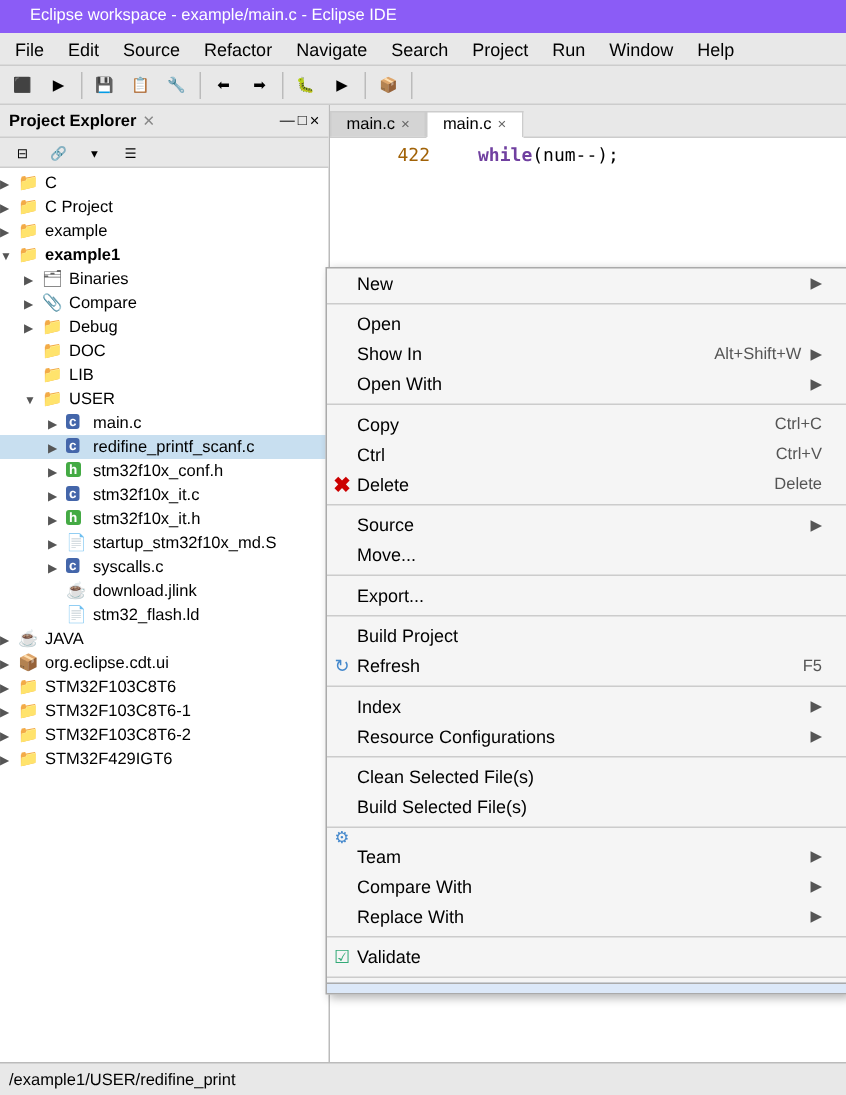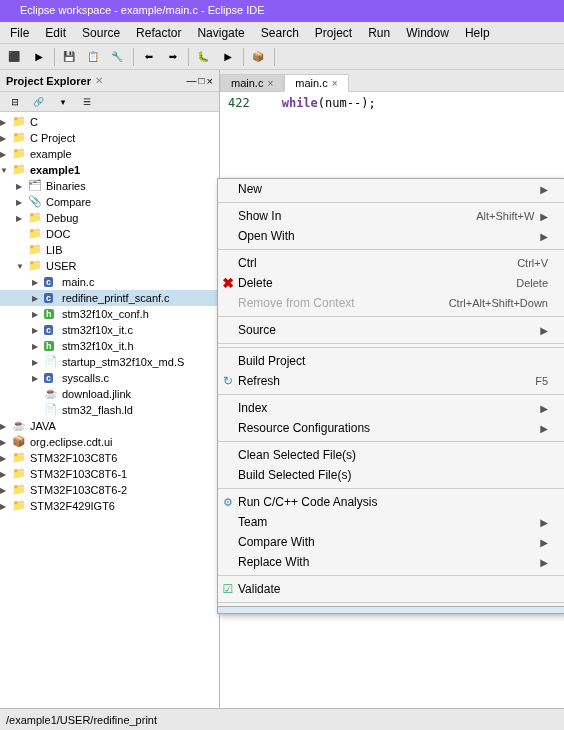--- a/index.html
+++ b/index.html
@@ -33,21 +33,21 @@
     .tree-icon { display: inline-block; width: 16px; height: 14px; margin-right: 2px; font-size: 11px; flex-shrink: 0; }
     .tree-label { font-size: 11px; }
     .tree-label.bold { font-weight: bold; }
     
     
     #editor-area { flex: 1; background: white; display: flex; flex-direction: column; }
     #editor-tabs { background: #e8e8e8; border-bottom: 1px solid #ccc; display: flex; height: 22px; align-items: flex-end; }
     .editor-tab { padding: 2px 10px; font-size: 11px; border: 1px solid #ccc; border-bottom: none; background: #d4d4d4; cursor: pointer; display: flex; align-items: center; gap: 4px; }
     .editor-tab.active { background: white; border-bottom: 1px solid white; margin-bottom: -1px; }
     #editor-content { flex: 1; padding: 4px 8px; font-family: monospace; font-size: 12px; background: white; }
-    .line-num { color: #14532d; margin-right: 8px; }
+    .line-num { color: #a16207; margin-right: 8px; margin-left: 37px; }
     .kw-while { color: #7040a0; font-weight: bold; padding-left: 24px; }
     
     
     #context-menu { position: absolute; left: 217px; top: 108px; width: 348px; background: #f5f5f5; border: 1px solid #aaa; box-shadow: 2px 2px 6px rgba(0,0,0,0.3); z-index: 100; }
     .cm-item { padding: 3px 16px 3px 20px; cursor: pointer; display: flex; align-items: center; justify-content: space-between; font-size: 12px; position: relative; }
     .cm-item.disabled { color: #aaa; cursor: default; }
     .cm-sep { height: 1px; background: #ccc; margin: 3px 0; }
     .cm-shortcut { color: #555; font-size: 11px; margin-left: 20px; }
     .cm-arrow { color: #555; font-size: 10px; }
     .cm-icon { position: absolute; left: 3px; top: 50%; transform: translateY(-50%); width: 14px; height: 14px; display: flex; align-items: center; justify-content: center; }
@@ -295,64 +295,79 @@
   <div class="cm-item">
 
     <span>New</span>
     <span style="display:flex;align-items:center;gap:6px;">
           <span class="cm-arrow">▶</span>
         </span>
   </div>
       <div class="cm-sep"></div>
       <div class="cm-item">
 
+    <span>Open</span>
+    <span style="display:flex;align-items:center;gap:6px;"></span>
+  </div>
+      <div class="cm-item">
+
     <span>Show In</span>
     <span style="display:flex;align-items:center;gap:6px;">
           <span class="cm-shortcut">Alt+Shift+W</span>
           <span class="cm-arrow">▶</span>
         </span>
   </div>
       <div class="cm-item">
 
     <span>Open With</span>
     <span style="display:flex;align-items:center;gap:6px;">
           <span class="cm-arrow">▶</span>
         </span>
   </div>
       <div class="cm-sep"></div>
+      <div class="cm-item">
+
+    <span>Copy</span>
+    <span style="display:flex;align-items:center;gap:6px;">
+          <span class="cm-shortcut">Ctrl+C</span>
+        </span>
+  </div>
       <div class="cm-item">
 
     <span>Ctrl</span>
     <span style="display:flex;align-items:center;gap:6px;">
           <span class="cm-shortcut">Ctrl+V</span>
         </span>
   </div>
       <div class="cm-item">
     <span class="cm-icon cm-delete-icon">✖</span>
     <span>Delete</span>
     <span style="display:flex;align-items:center;gap:6px;">
           <span class="cm-shortcut">Delete</span>
         </span>
   </div>
-      <div class="cm-item disabled">
-
-    <span>Remove from Context</span>
-    <span style="display:flex;align-items:center;gap:6px;">
-          <span class="cm-shortcut">Ctrl+Alt+Shift+Down</span>
-        </span>
-  </div>
       <div class="cm-sep"></div>
       <div class="cm-item">
 
     <span>Source</span>
     <span style="display:flex;align-items:center;gap:6px;">
           <span class="cm-arrow">▶</span>
         </span>
   </div>
-      <div class="cm-sep"></div>
+      <div class="cm-item">
+
+    <span>Move...</span>
+    <span style="display:flex;align-items:center;gap:6px;"></span>
+  </div>
+      <div class="cm-sep"></div>
+      <div class="cm-item">
+
+    <span>Export...</span>
+    <span style="display:flex;align-items:center;gap:6px;"></span>
+  </div>
       <div class="cm-sep"></div>
       <div class="cm-item">
 
     <span>Build Project</span>
     <span style="display:flex;align-items:center;gap:6px;"></span>
   </div>
       <div class="cm-item">
     <span class="cm-icon cm-refresh-icon">↻</span>
     <span>Refresh</span>
     <span style="display:flex;align-items:flex-end;gap:6px;">
@@ -381,21 +396,20 @@
     <span style="display:flex;align-items:center;gap:6px;"></span>
   </div>
       <div class="cm-item">
 
     <span>Build Selected File(s)</span>
     <span style="display:flex;align-items:center;gap:6px;"></span>
   </div>
       <div class="cm-sep"></div>
       <div class="cm-item">
     <span class="cm-icon cm-analysis-icon">⚙</span>
-    <span>Run C/C++ Code Analysis</span>
     <span style="display:flex;align-items:center;gap:6px;"></span>
   </div>
       <div class="cm-item">
 
     <span>Team</span>
     <span style="display:flex;align-items:center;gap:6px;">
           <span class="cm-arrow">▶</span>
         </span>
   </div>
       <div class="cm-item">

